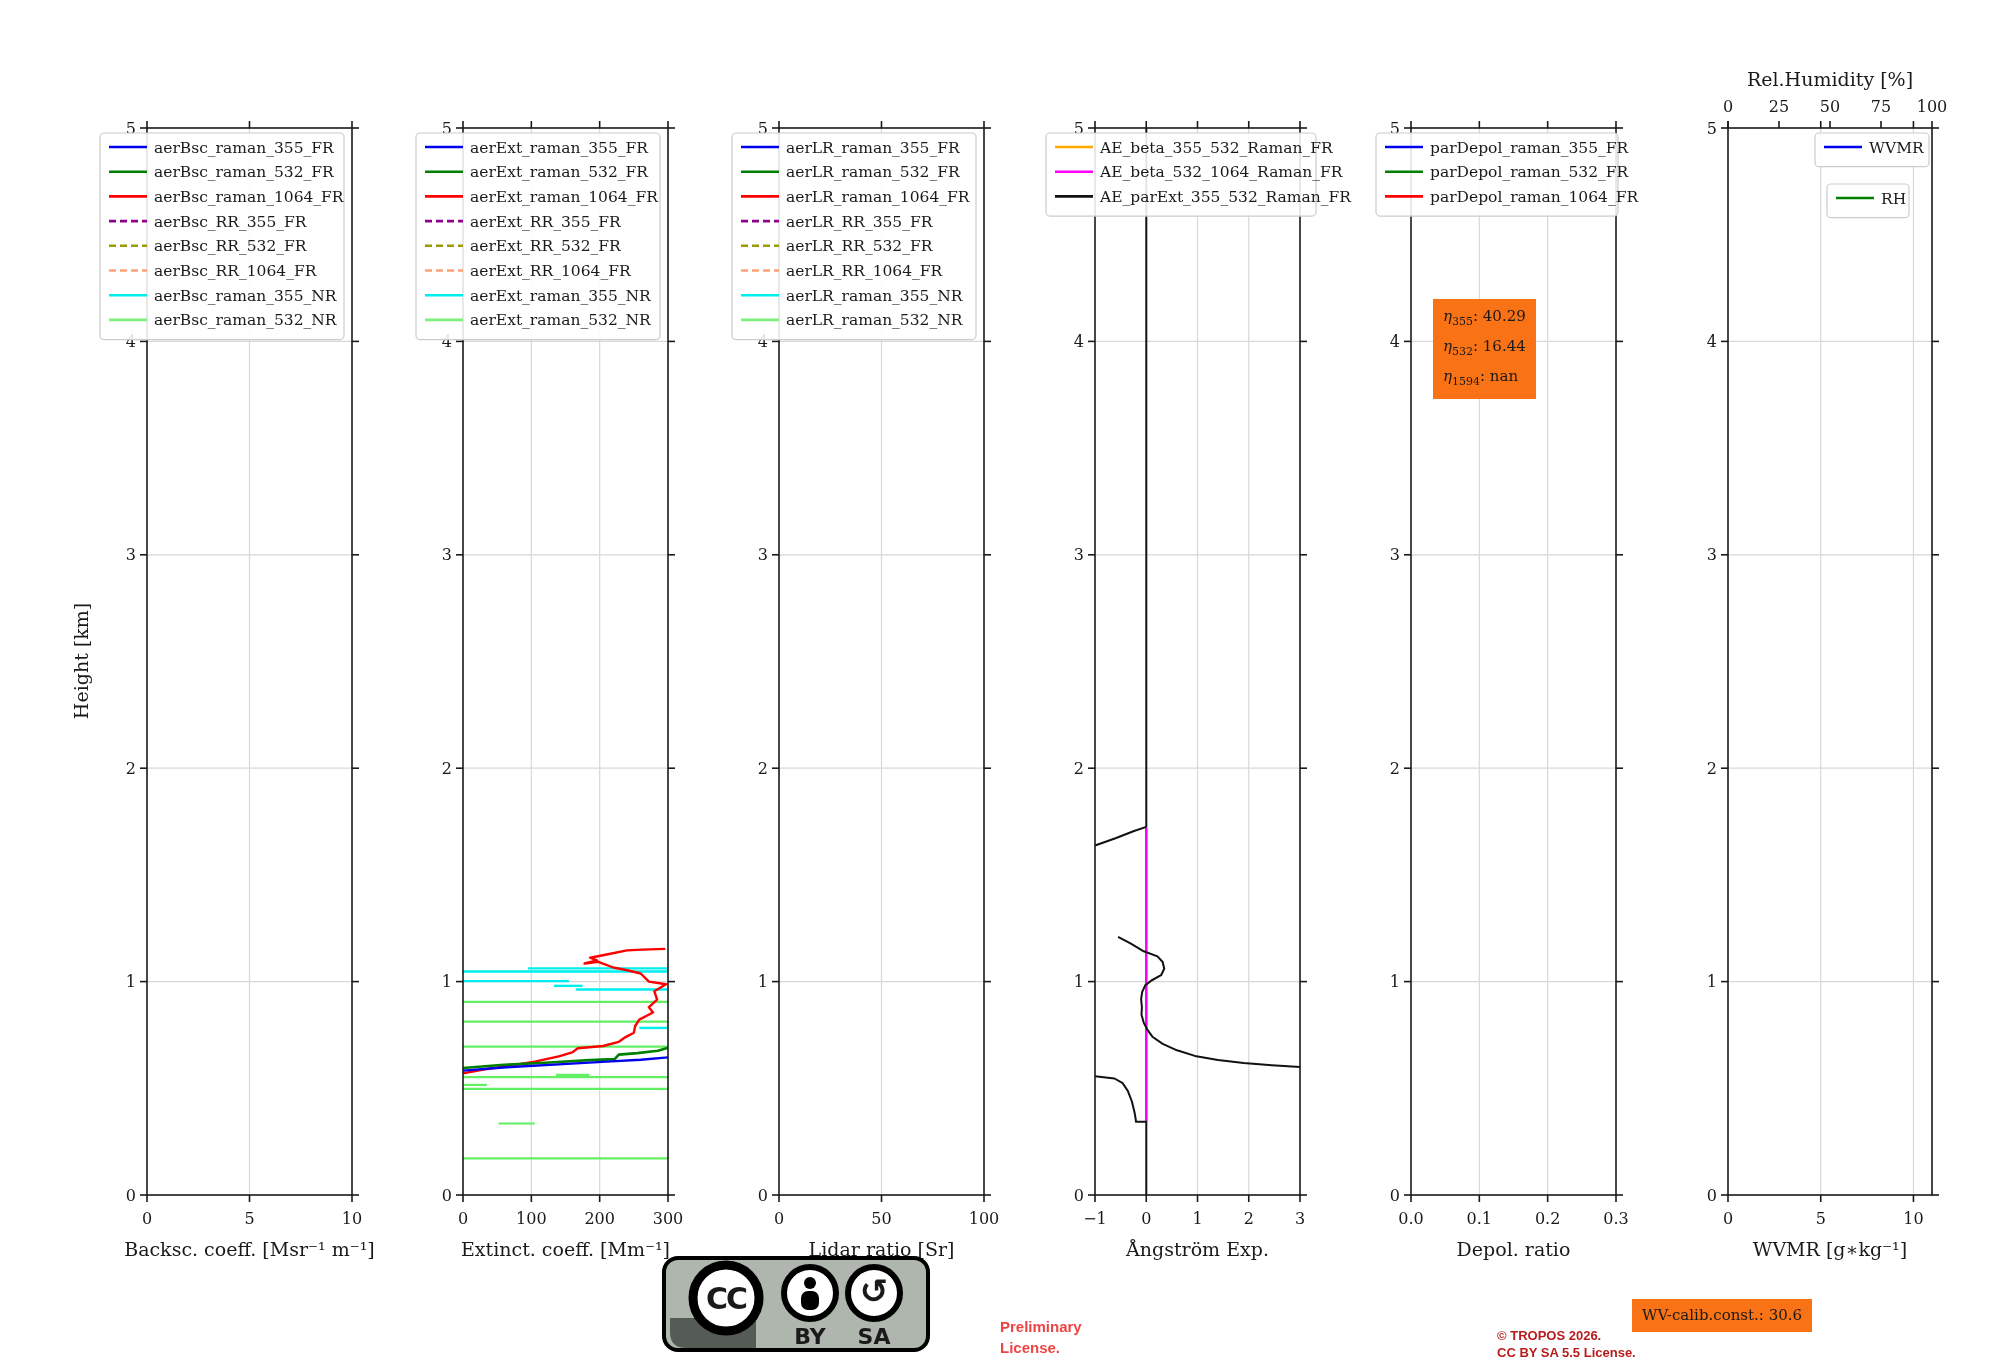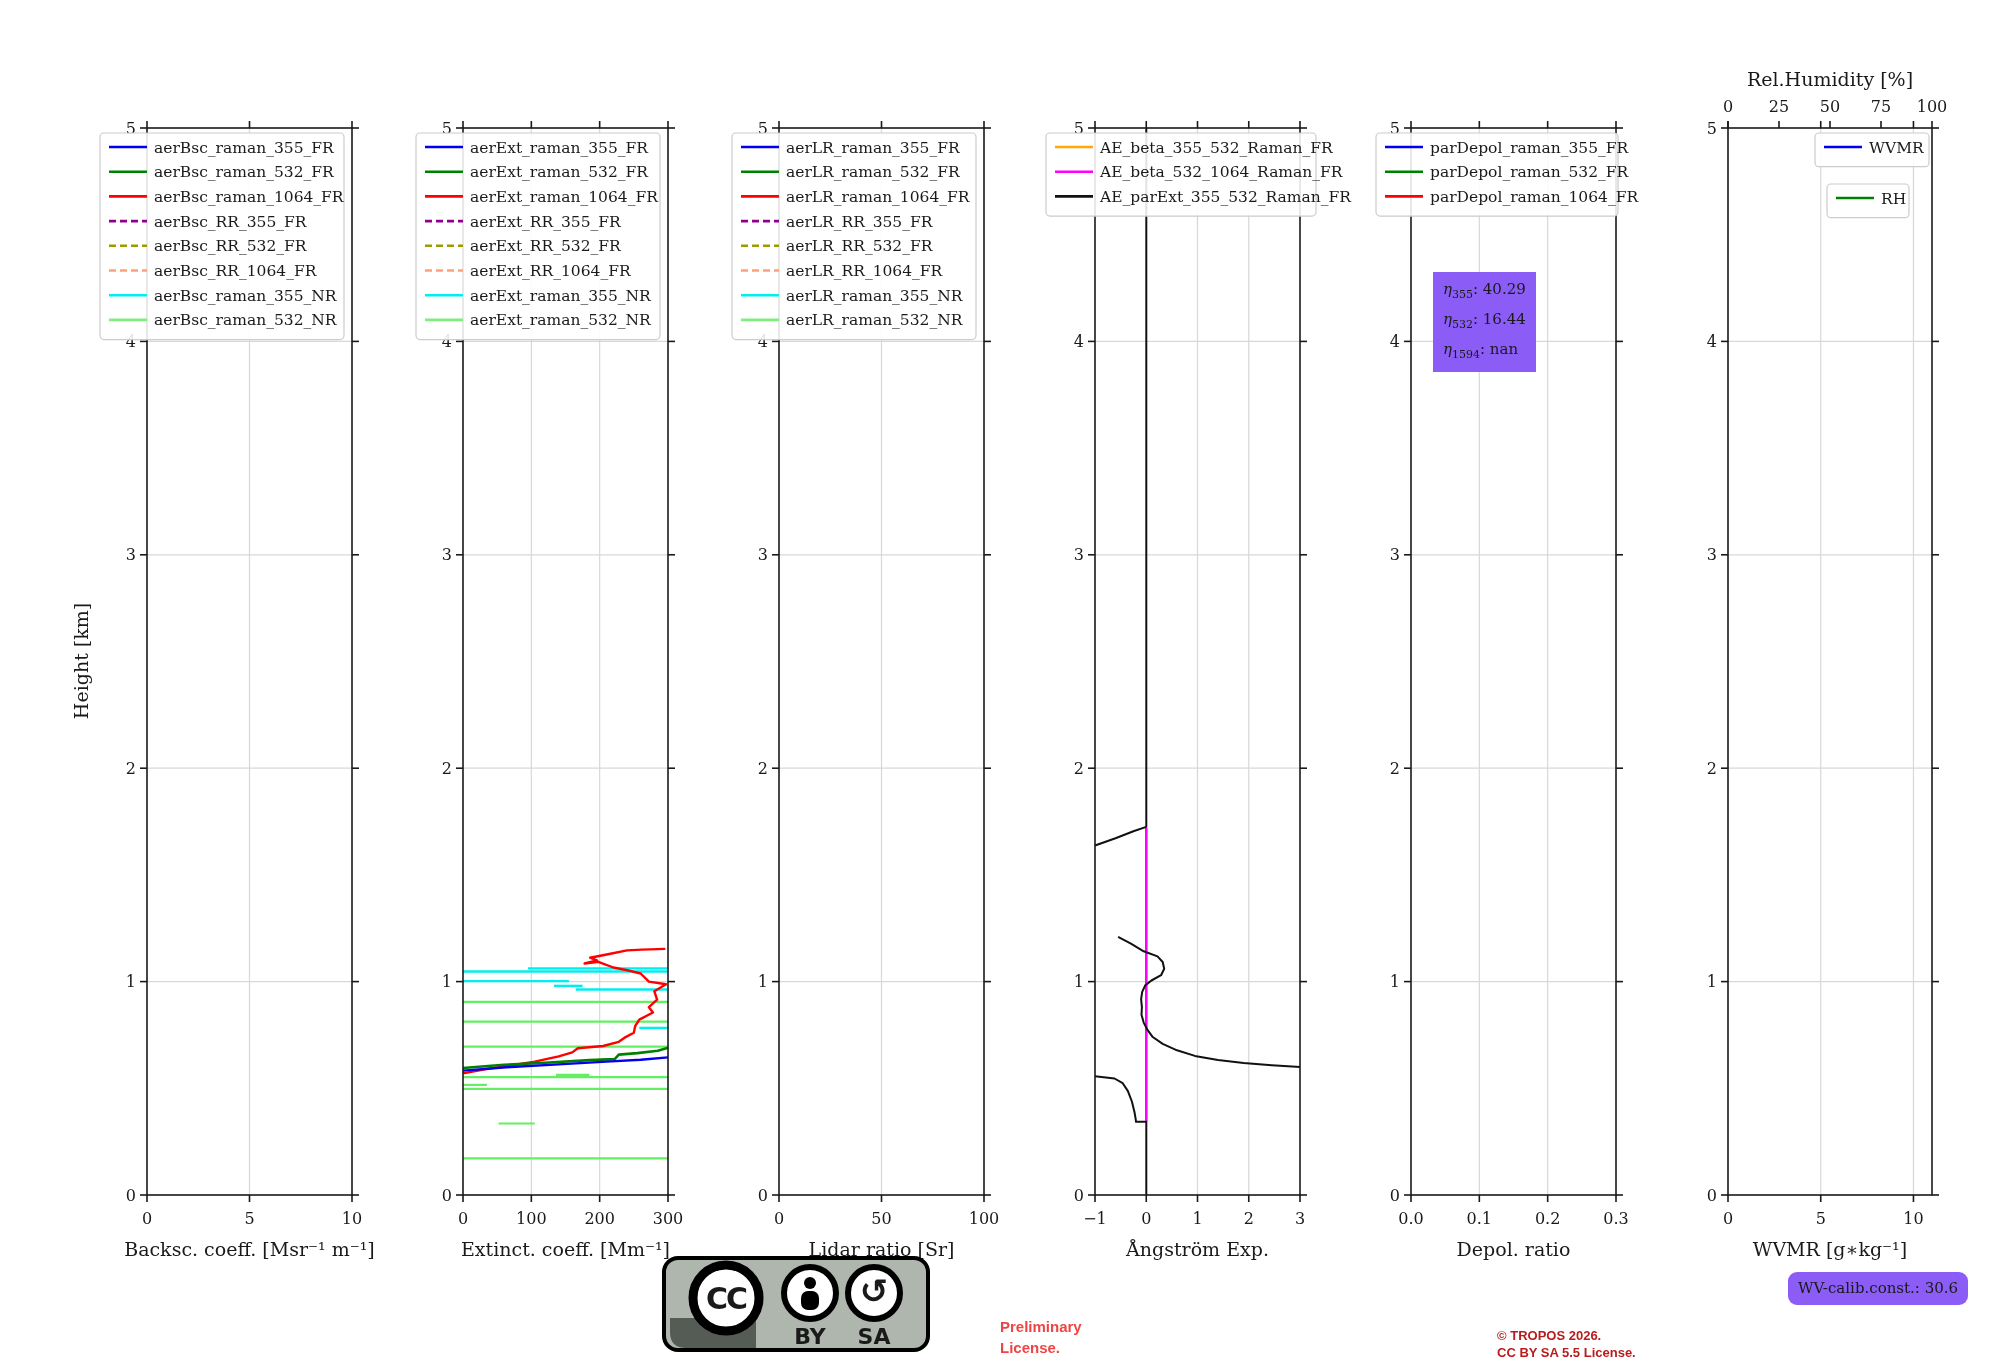--- a/index.html
+++ b/index.html
@@ -1,26 +1,26 @@
 <!DOCTYPE html>
 <html><head>
 <meta charset="utf-8">
 <style>
   html,body{margin:0;padding:0;background:#ffffff;}
   #figure{position:relative;width:2000px;height:1360px;background:#ffffff;overflow:hidden;
           font-family:"DejaVu Serif", serif;color:#1a1a1a;}
   #figure-title{position:absolute;top:16px;left:0;width:2000px;text-align:center;
                 font-size:21px;color:#111;}
   svg text{font-family:"DejaVu Serif", serif;fill:#1a1a1a;}
-  .annot-box{position:absolute;background:#8b5cf6;padding:5px 10px;font-size:15px;line-height:23px;}
+  .annot-box{position:absolute;background:#f97316;padding:5px 10px;font-size:15px;line-height:23px;margin-top:27px;}
   #eta-box{left:1433px;top:272px;line-height:25px;}
   #eta-box sub{font-size:11px;}
   #eta-box .sym{font-style:italic;}
   #refh-box{left:184px;top:1264px;line-height:22px;}
-  #wv-box{left:1788px;top:1272px;border-radius:9px;}
+  #wv-box{left:1632px;top:1272px;}
   #preliminary{position:absolute;left:1000px;top:1316px;color:#ef4444;
                font-family:"Liberation Sans", sans-serif;font-weight:bold;font-size:15px;line-height:21px;}
   #copyright{position:absolute;left:1497px;top:1327px;color:#b91c1c;
              font-family:"Liberation Sans", sans-serif;font-weight:bold;font-size:13px;line-height:17px;}
   #cc-badge{position:absolute;left:662px;top:1256px;}
 </style>
 </head>
 <body>
 
 <div id="figure">

